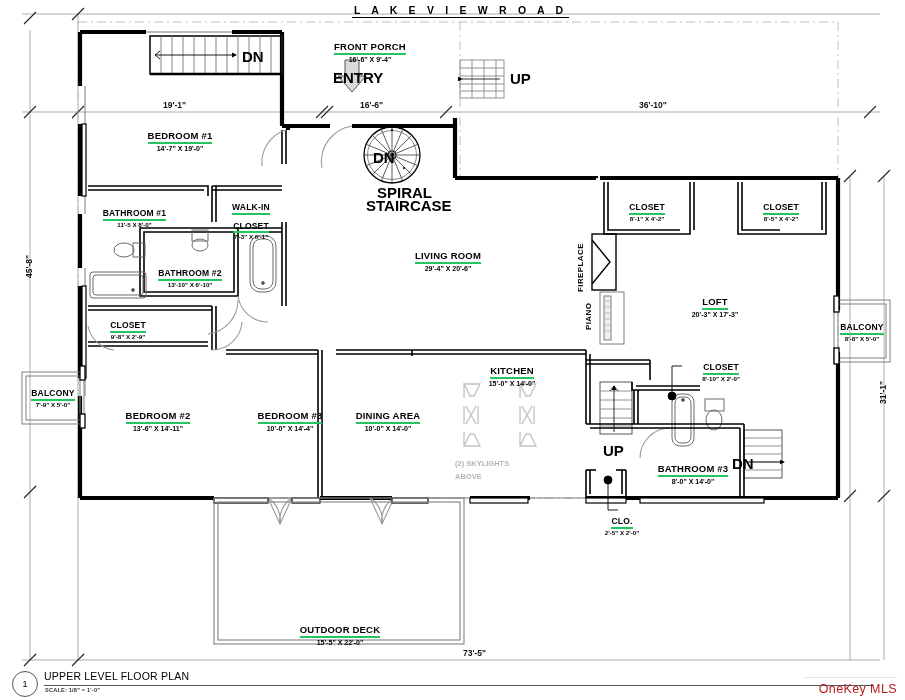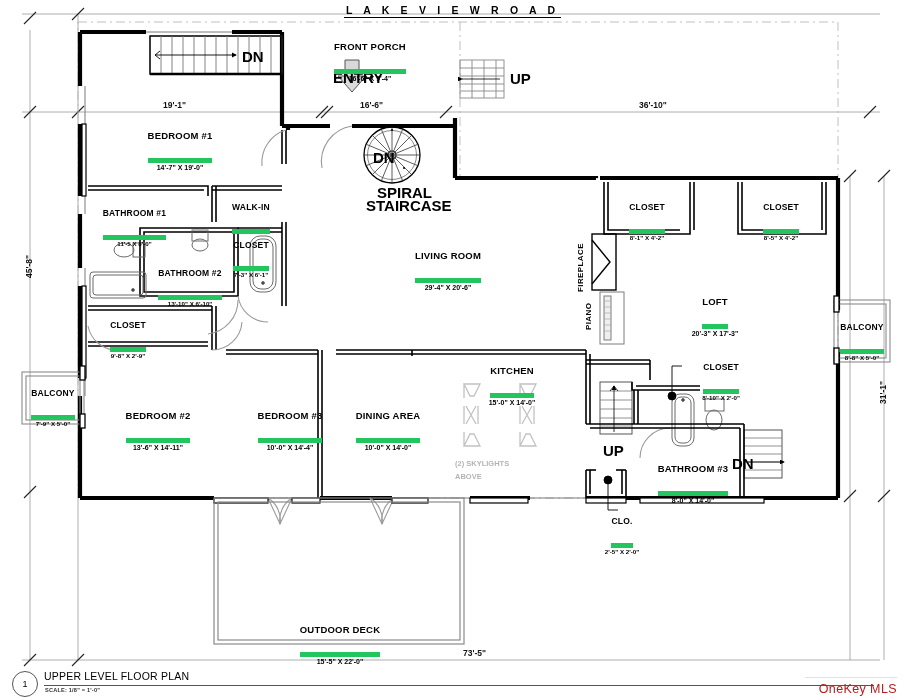--- a/index.html
+++ b/index.html
@@ -1,28 +1,28 @@
 <!DOCTYPE html>
 <html><head>
 <meta charset="utf-8">
 <style>
   html,body{margin:0;padding:0;background:#ffffff;}
   body{width:905px;height:700px;overflow:hidden;position:relative;
        font-family:"Liberation Sans","DejaVu Sans",sans-serif;color:#000;}
   #plan{position:absolute;left:0;top:0;width:905px;height:700px;}
   .lbl{position:absolute;text-align:center;white-space:nowrap;line-height:1.12;}
   .lbl .rn{font-size:9.5px;font-weight:700;letter-spacing:.2px;
-           border-bottom:5px solid #22c55e;display:inline-block;padding-bottom:16px;}
+           border-bottom:2px solid #22c55e;display:inline-block;padding-bottom:0px;}
   .lbl .rd{font-size:7px;font-weight:700;letter-spacing:0px;display:block;margin-top:1px;}
   .lbl.small .rn{font-size:8.5px;}
   .lbl.small .rd{font-size:6.2px;}
   .dim{position:absolute;font-size:8.5px;font-weight:700;white-space:nowrap;color:#111;}
   .dim.vert{transform-origin:0 0;}
   .plain{position:absolute;font-size:15px;font-weight:700;white-space:nowrap;}
-  #street{position:absolute;left:344px;top:4px;font-size:10.5px;font-weight:700;
+  #street{position:absolute;left:352px;top:4px;font-size:10.5px;font-weight:700;
           letter-spacing:4.2px;border-bottom:1.2px solid #000;padding:0 2px 1px 2px;}
   #titleblock{position:absolute;left:12px;top:666px;}
   #tb-circle{position:absolute;left:0px;top:5px;width:24px;height:24px;border:1px solid #555;
              border-radius:50%;font-size:9px;display:flex;align-items:center;justify-content:center;}
   #tb-name{position:absolute;left:32px;top:4px;font-size:10.5px;font-weight:400;
            letter-spacing:.2px;white-space:nowrap;}
   #tb-rule{position:absolute;left:32px;top:19px;width:830px;height:1px;background:#555;}
   #tb-scale{position:absolute;left:33px;top:21px;font-size:5.6px;font-weight:700;
             letter-spacing:.2px;white-space:nowrap;color:#333;}
   #wm{position:absolute;right:8px;bottom:4px;font-size:12.5px;color:#b91c1c;

